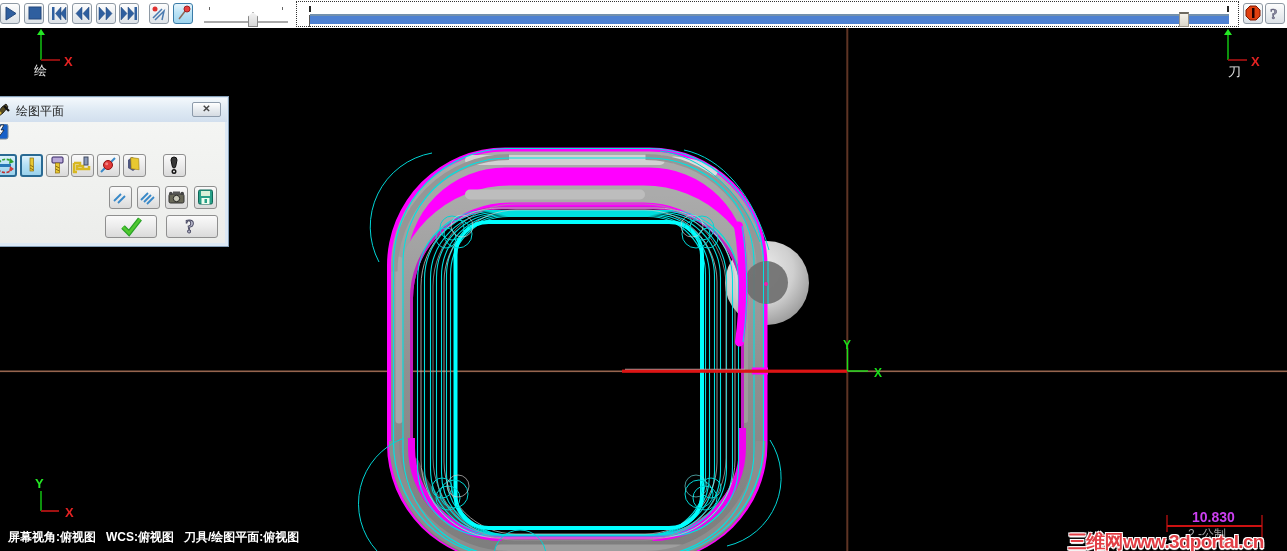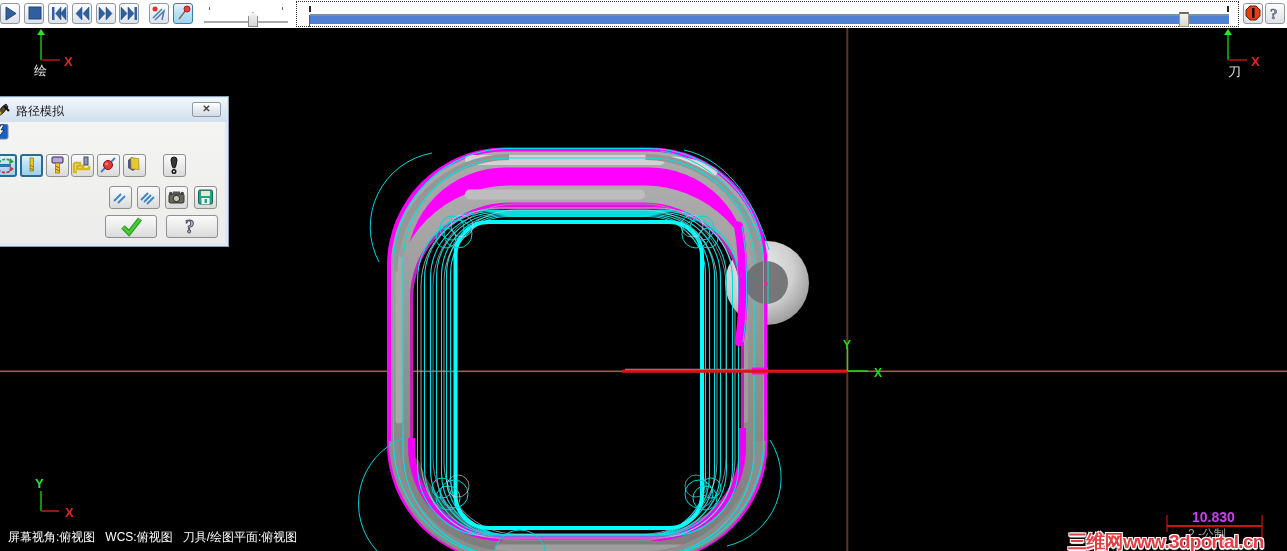--- a/index.html
+++ b/index.html
@@ -27,21 +27,21 @@
 #dlgtitle span{position:absolute;left:24px;top:5px;font-size:12px;color:#1c1c1c;}
 #dlgclose{position:absolute;left:200px;top:4px;width:29px;height:15px;border:1px solid #8d9bab;border-radius:2px;
  background:linear-gradient(#ffffff,#e8ecf0 50%,#d5dbe2);box-sizing:border-box;text-align:center;line-height:12px;font-size:10px;font-weight:bold;color:#444;}
 #dlgbody{position:absolute;left:3px;top:25px;right:3px;bottom:3px;background:linear-gradient(#f4f5f3,#ecedeb);}
 .dbtn{position:absolute;width:23px;height:23px;border:1px solid #8f8f8f;border-radius:3px;
  background:linear-gradient(#fafafa,#ececec 48%,#dadada);box-sizing:border-box;}
 .dbtn.on{border:2px solid #2a6a93;background:linear-gradient(#def2fc,#b5e0f5 48%,#9bd2ec);}
 .dwide{position:absolute;width:52px;height:23px;border:1px solid #8f8f8f;border-radius:3px;
  background:linear-gradient(#fafafa,#ececec 48%,#dadada);box-sizing:border-box;}
 
-#status{position:absolute;left:8px;top:529px;color:#fff;font-size:12px;font-weight:normal;z-index:4;}
+#status{position:absolute;left:8px;top:529px;color:#fff;font-size:12px;font-weight:bold;z-index:4;}
 #wm{position:absolute;left:1068px;top:529px;z-index:7;color:#e23f46;font-size:19px;font-weight:bold;white-space:nowrap;letter-spacing:-0.7px;
  text-shadow:-1px -1px 0 #fff,1px -1px 0 #fff,-1px 1px 0 #fff,1px 1px 0 #fff,0 2px 1px #fff;}
 </style>
 </head>
 <body>
 <svg id="stage" width="1287" height="551" viewBox="0 0 1287 551">
 <defs>
 <radialGradient id="sph" cx="40%" cy="35%" r="75%">
 <stop offset="0%" stop-color="#f0f0f0"></stop>
 <stop offset="55%" stop-color="#cfcfcf"></stop>
@@ -267,21 +267,21 @@
     </div>
 </div>
 
 <div id="dlg">
 <div id="dlgtitle">
 <svg width="16" height="16" style="position:absolute;left:3px;top:4px">
         <path d="M2,12 L7,5 L11,2 L13,5 L8,11 L4,14 Z" fill="#554a20" stroke="#222"></path>
         <path d="M9,4 L14,9" stroke="#111" stroke-width="2.2"></path>
         <circle cx="5" cy="11" r="1.5" fill="#c8a830"></circle>
       </svg>
-<span>路径模拟</span>
+<span>绘图平面</span>
 <div id="dlgclose">✕</div>
 </div>
 <div id="dlgbody">
 <svg width="16" height="16" style="position:absolute;left:-1px;top:2px">
         <rect x="0" y="0" width="15" height="15" rx="2" fill="#1560c8" stroke="#7a8a98"></rect>
         <polygon points="8,1 4,8 7,8 5,14 11,6 8,6 11,1" fill="#fff" stroke="#111" stroke-width="0.7"></polygon>
       </svg>
 
 <div class="dbtn on" style="left:0px;top:31.5px"><svg width="20" height="20">
           <path d="M3,7 A7,5 0 0 1 15,5" stroke="#30a030" stroke-width="1.6" fill="none" stroke-dasharray="3,1.5"></path>

